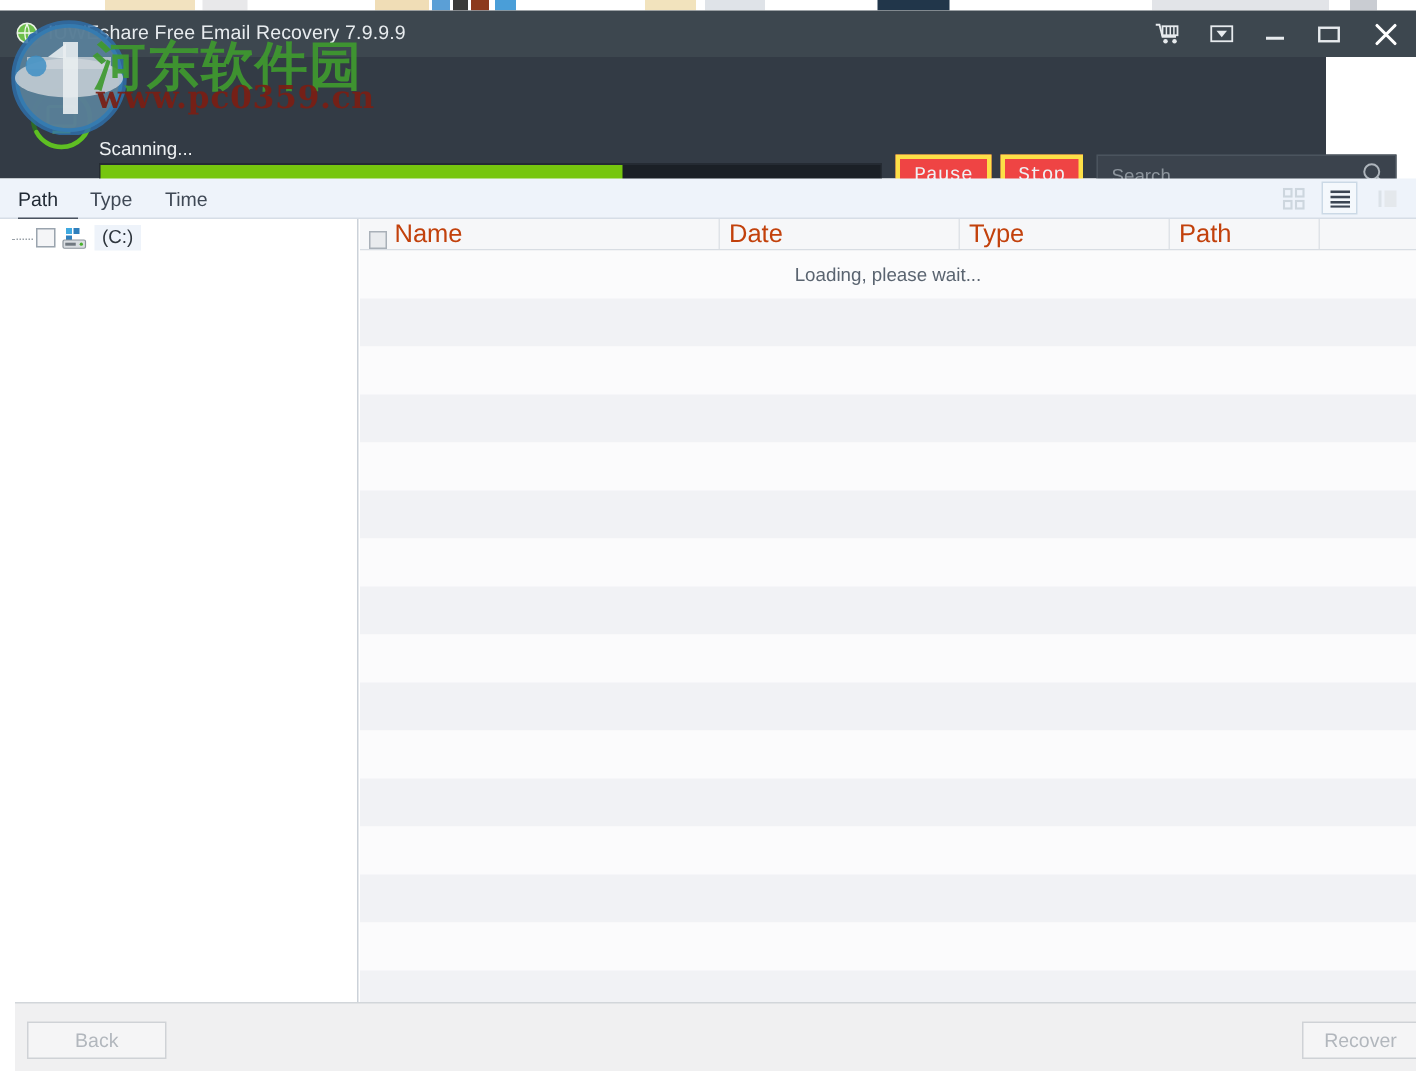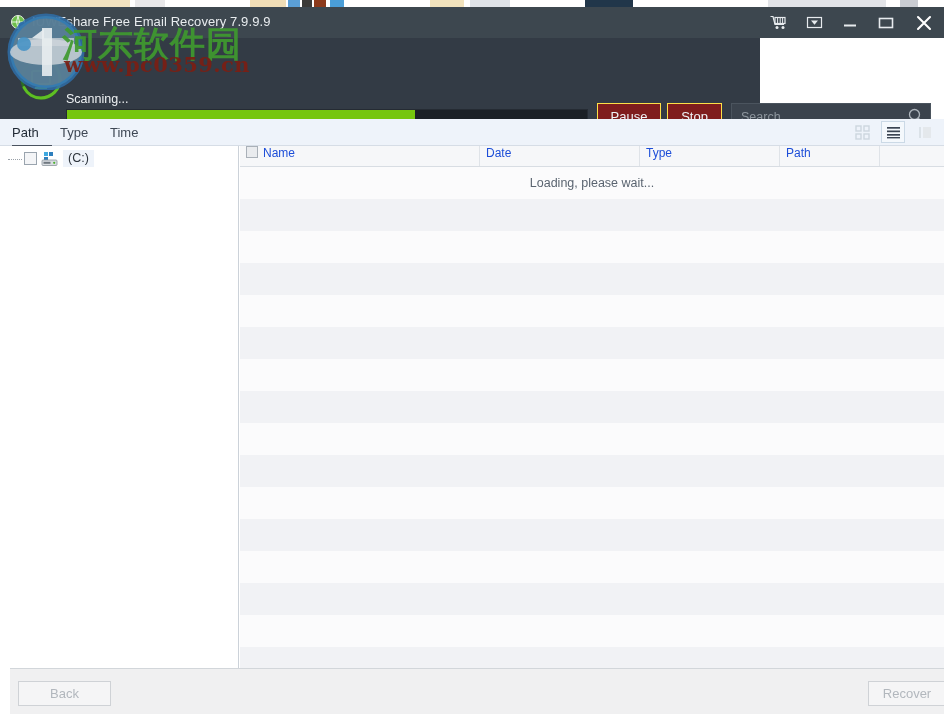--- a/index.html
+++ b/index.html
@@ -66,21 +66,21 @@
     justify-content: center;
     color: #e7ebee;
   }
   .win-btn.close { width: 40px; }
   .win-btn svg { display: block; }
 
   
   .scanpanel {
     position: absolute;
     left: 0; top: 38px;
-    width: 760px; height: 81px;
+    width: 884px; height: 81px;
     background: #333b45;
   }
   .scan-ring {
     position: absolute;
     left: 18px; top: 18px;
     width: 46px; height: 46px;
   }
   .scan-label {
     position: absolute;
     left: 66px; top: 54px;
@@ -110,25 +110,25 @@
   .pct {
     position: absolute;
     left: 561px; top: 89px;
     font-size: 12.5px;
     color: #e3e8ec;
   }
   .act-btn {
     position: absolute;
     top: 65px;
     height: 26px;
-    background: #7f1d1d;
-    border: 1px solid #fde047;
+    background: #ef4444;
+    border: 3px solid #fde047;
     color: #eef2f5;
     font-size: 13px;
-    font-family: Liberation Sans, sans-serif;
+    font-family: Liberation Mono, monospace;
     display: flex;
     align-items: center;
     justify-content: center;
     box-sizing: border-box;
     cursor: pointer;
     padding: 0;
   }
   .btn-pause { left: 597px; width: 64px; }
   .btn-stop  { left: 667px; width: 55px; }
 
@@ -286,23 +286,23 @@
     left: 0; top: 0;
     width: 704px; height: 21px;
     background: #f6f7f9;
     border-bottom: 1px solid #d8dde3;
     box-sizing: border-box;
   }
   .col {
     position: absolute;
     top: 0; height: 20px;
     display: flex;
-    align-items: flex-start;
-    font-size: 12px;
-    color: #1d4ed8;
+    align-items: flex-end;
+    font-size: 17px;
+    color: #c2410c;
     border-right: 1px solid #dfe3e8;
     box-sizing: border-box;
     padding-left: 6px;
     cursor: pointer;
   }
   .col-check {
     width: 12px; height: 12px;
     border: 1px solid #a9b0b8;
     background: #e9ebee;
     box-sizing: border-box;

